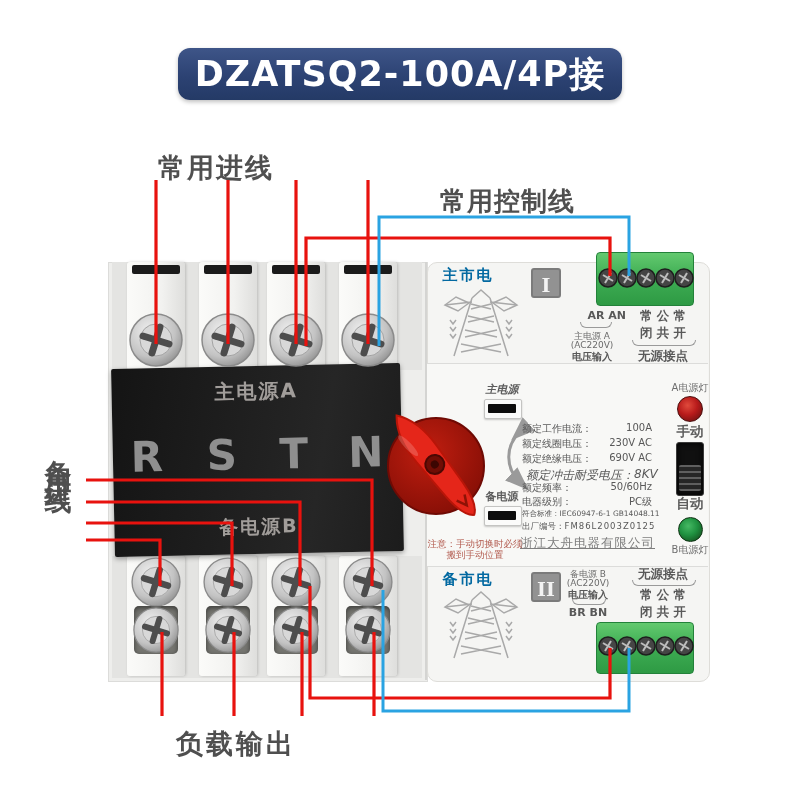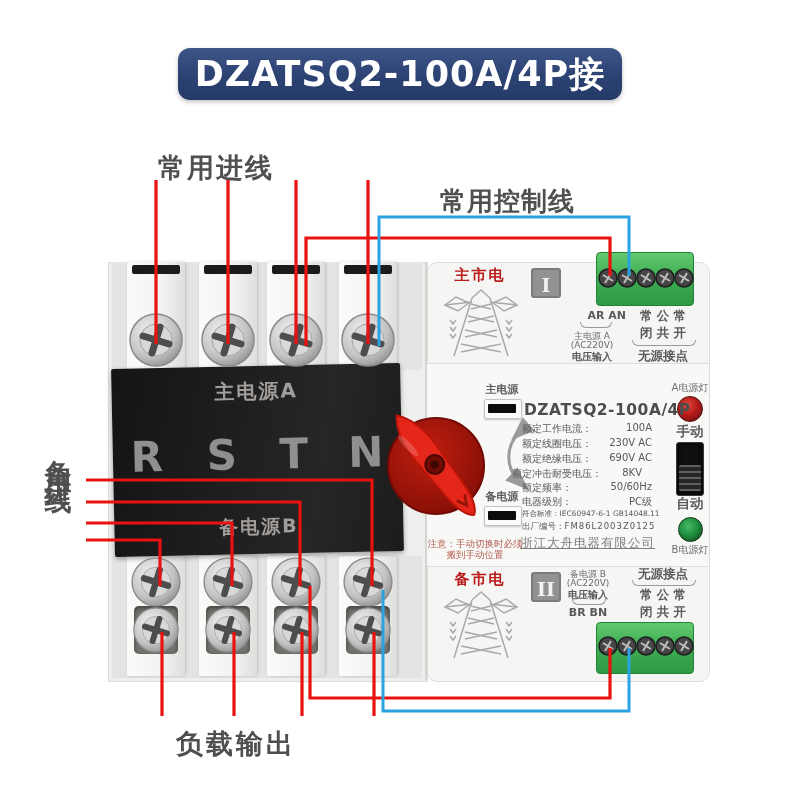--- a/index.html
+++ b/index.html
@@ -24,21 +24,21 @@
   .phase{width:44px;text-align:center;font-size:42px;font-weight:bold;color:#8f8f8f;}
   .body-r{left:427px;top:262px;width:281px;height:418px;background:#f5f5f3;border:1px solid #deddd9;border-radius:10px;}
   .panel-m{left:427px;top:363px;width:281px;height:202px;background:#f8f8f6;
            border-top:1px solid #dcdcda;border-bottom:1px solid #dcdcda;}
   .gap{left:425px;top:262px;width:2px;height:418px;background:#d4d4d2;}
   .gblock{background:linear-gradient(180deg,#63c96f 0%,#3fae54 45%,#2e9a44 100%);
           border:1px solid #23813a;border-radius:4px;}
   .roman{width:30px;height:30px;background:#929292;border:2px solid #7b7b7b;border-radius:3px;
          color:#f3f3f3;font-family:"DejaVu Serif","Liberation Serif",serif;font-weight:bold;
          font-size:19px;text-align:center;line-height:30px;box-sizing:border-box;}
-  .gtxt{color:#b91c1c;font-weight:bold;margin-left:12px;}
+  .gtxt{color:#0369a1;font-weight:bold;}
   .tt{color:#6b6b6b;white-space:nowrap;}
   .tt-b{color:#595959;font-weight:bold;white-space:nowrap;}
   .brace{border:1.5px solid #9a9a9a;border-top:none;border-radius:0 0 14px 14px;height:5px;}
   .win-out{background:#fbfbfa;border:1px solid #c4c4c2;border-radius:2px;box-shadow:0 1px 2px rgba(0,0,0,.2);}
   .win-in{position:absolute;left:3px;top:4px;background:#0d0d0d;border-radius:1px;}
   .model{font-size:15.5px;font-weight:bold;color:#4d4d4d;letter-spacing:.5px;white-space:nowrap;}
   .spec-row{display:flex;justify-content:space-between;font-size:10px;color:#585858;white-space:nowrap;}
   .company{font-size:12.5px;color:#7e7e7e;letter-spacing:1px;white-space:nowrap;}
   .note{font-size:9.5px;color:#b25a4e;text-align:center;white-space:nowrap;}
   .sidelab{color:#5c5c5c;font-weight:bold;text-align:center;}
@@ -204,36 +204,35 @@
   <div class="a tt-b" style="left:566px;top:309px;width:60px;font-size:11px;text-align:right;">AR AN</div>
   <div class="a brace" style="left:580px;top:322px;width:30px;"></div>
   <div class="a tt" style="left:556px;top:330px;width:72px;font-size:9px;text-align:center;">主电源 A</div>
   <div class="a tt" style="left:556px;top:340px;width:72px;font-size:9px;text-align:center;">(AC220V)</div>
   <div class="a tt-b" style="left:556px;top:350px;width:72px;font-size:10px;text-align:center;">电压输入</div>
   <div class="a tt-b" style="left:620px;top:308px;width:86px;font-size:12.5px;text-align:center;">常 公 常</div>
   <div class="a tt-b" style="left:620px;top:325px;width:86px;font-size:12.5px;text-align:center;">闭 共 开</div>
   <div class="a brace" style="left:632px;top:340px;width:62px;"></div>
   <div class="a tt-b" style="left:618px;top:348px;width:90px;font-size:12.5px;text-align:center;">无源接点</div>
 
-  <div class="a sidelab" style="left:478px;top:382px;width:48px;font-size:11px;">主电源</div>
+  <div class="a sidelab" style="left:478px;top:382px;width:48px;font-size:11px;font-style:italic;">主电源</div>
   <div class="a sidelab" style="left:478px;top:489px;width:48px;font-size:11px;">备电源</div>
-  <div class="a model" style="left:524px;top:401px;">DZATSQ2-100A/4P</div>
   <div class="a spec-row" style="left:522px;top:422px;width:130px;">
     <span>额定工作电流：</span>
       <span>100A</span>
   </div>
   <div class="a spec-row" style="left:522px;top:437px;width:130px;">
     <span>额定线圈电压：</span>
       <span>230V AC</span>
   </div>
   <div class="a spec-row" style="left:522px;top:452px;width:130px;">
     <span>额定绝缘电压：</span>
       <span>690V AC</span>
   </div>
-  <div class="a spec-row" style="left:512px;top:467px;width:130px;font-size:10px;">
+  <div class="a spec-row" style="left:526px;top:467px;width:130px;font-size:12px;font-style:italic;">
     <span>额定冲击耐受电压：</span>
       <span>8KV</span>
   </div>
   <div class="a spec-row" style="left:522px;top:481px;width:130px;">
     <span>额定频率：</span>
       <span>50/60Hz</span>
   </div>
   <div class="a spec-row" style="left:522px;top:495px;width:130px;">
     <span>电器级别：</span>
       <span>PC级</span>

